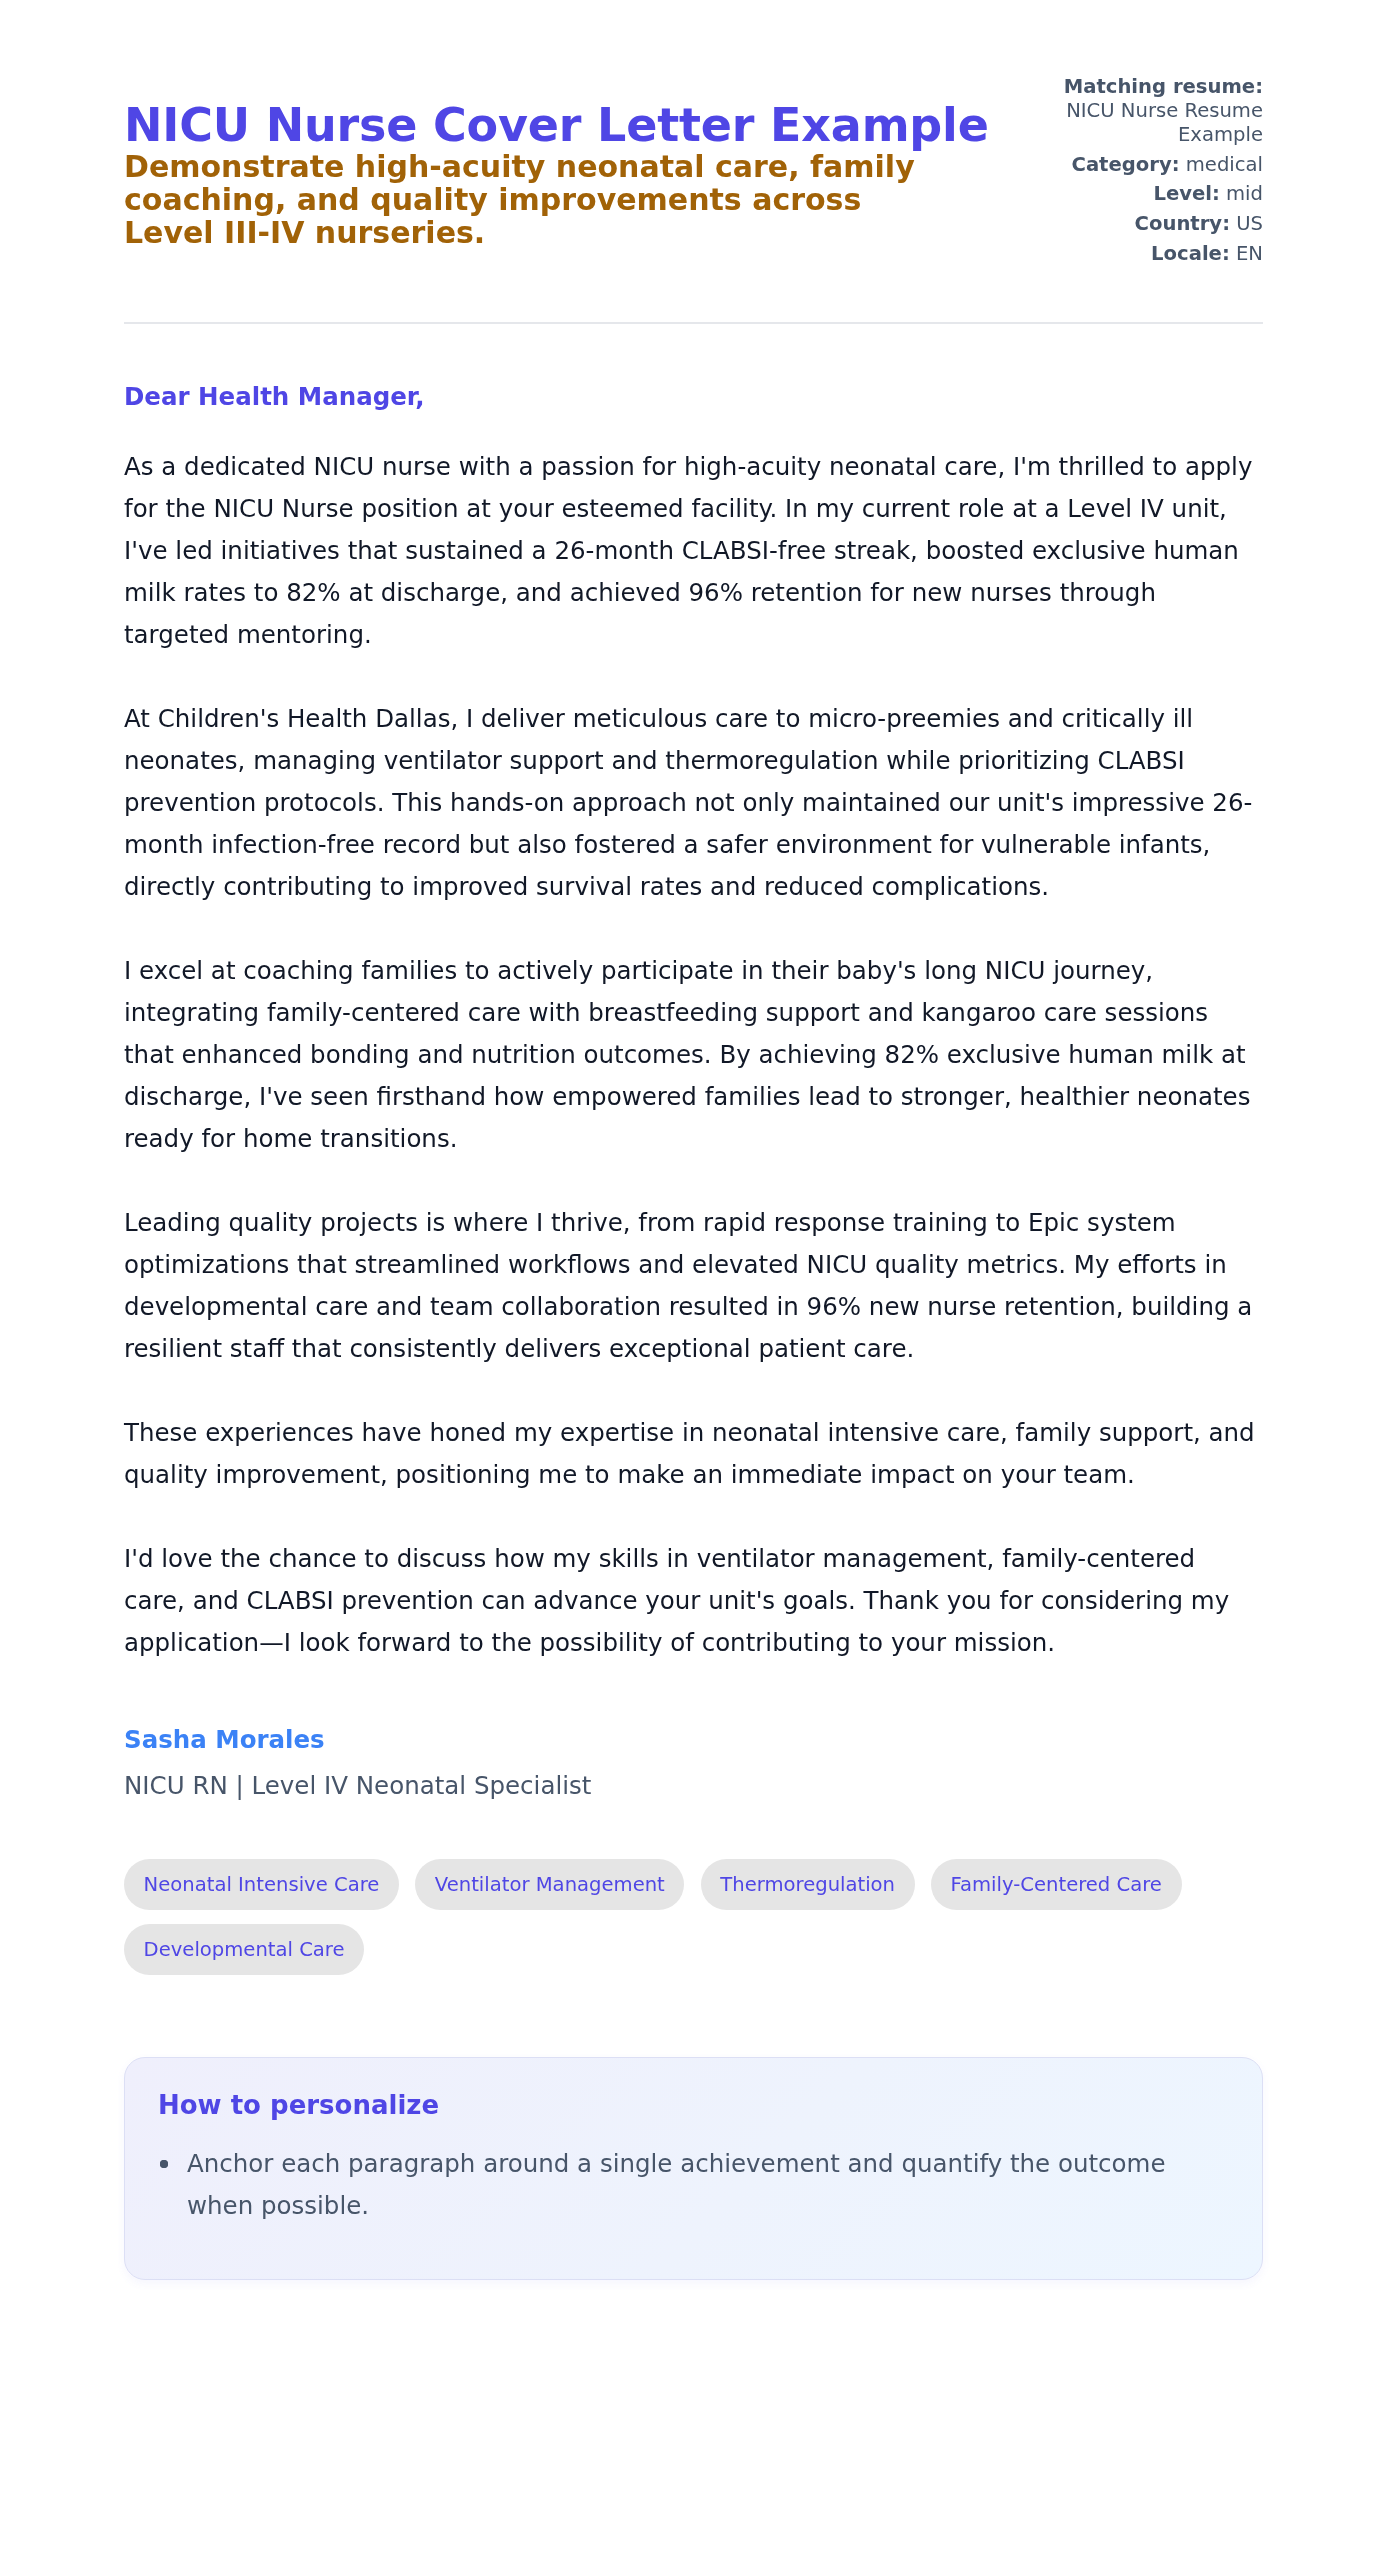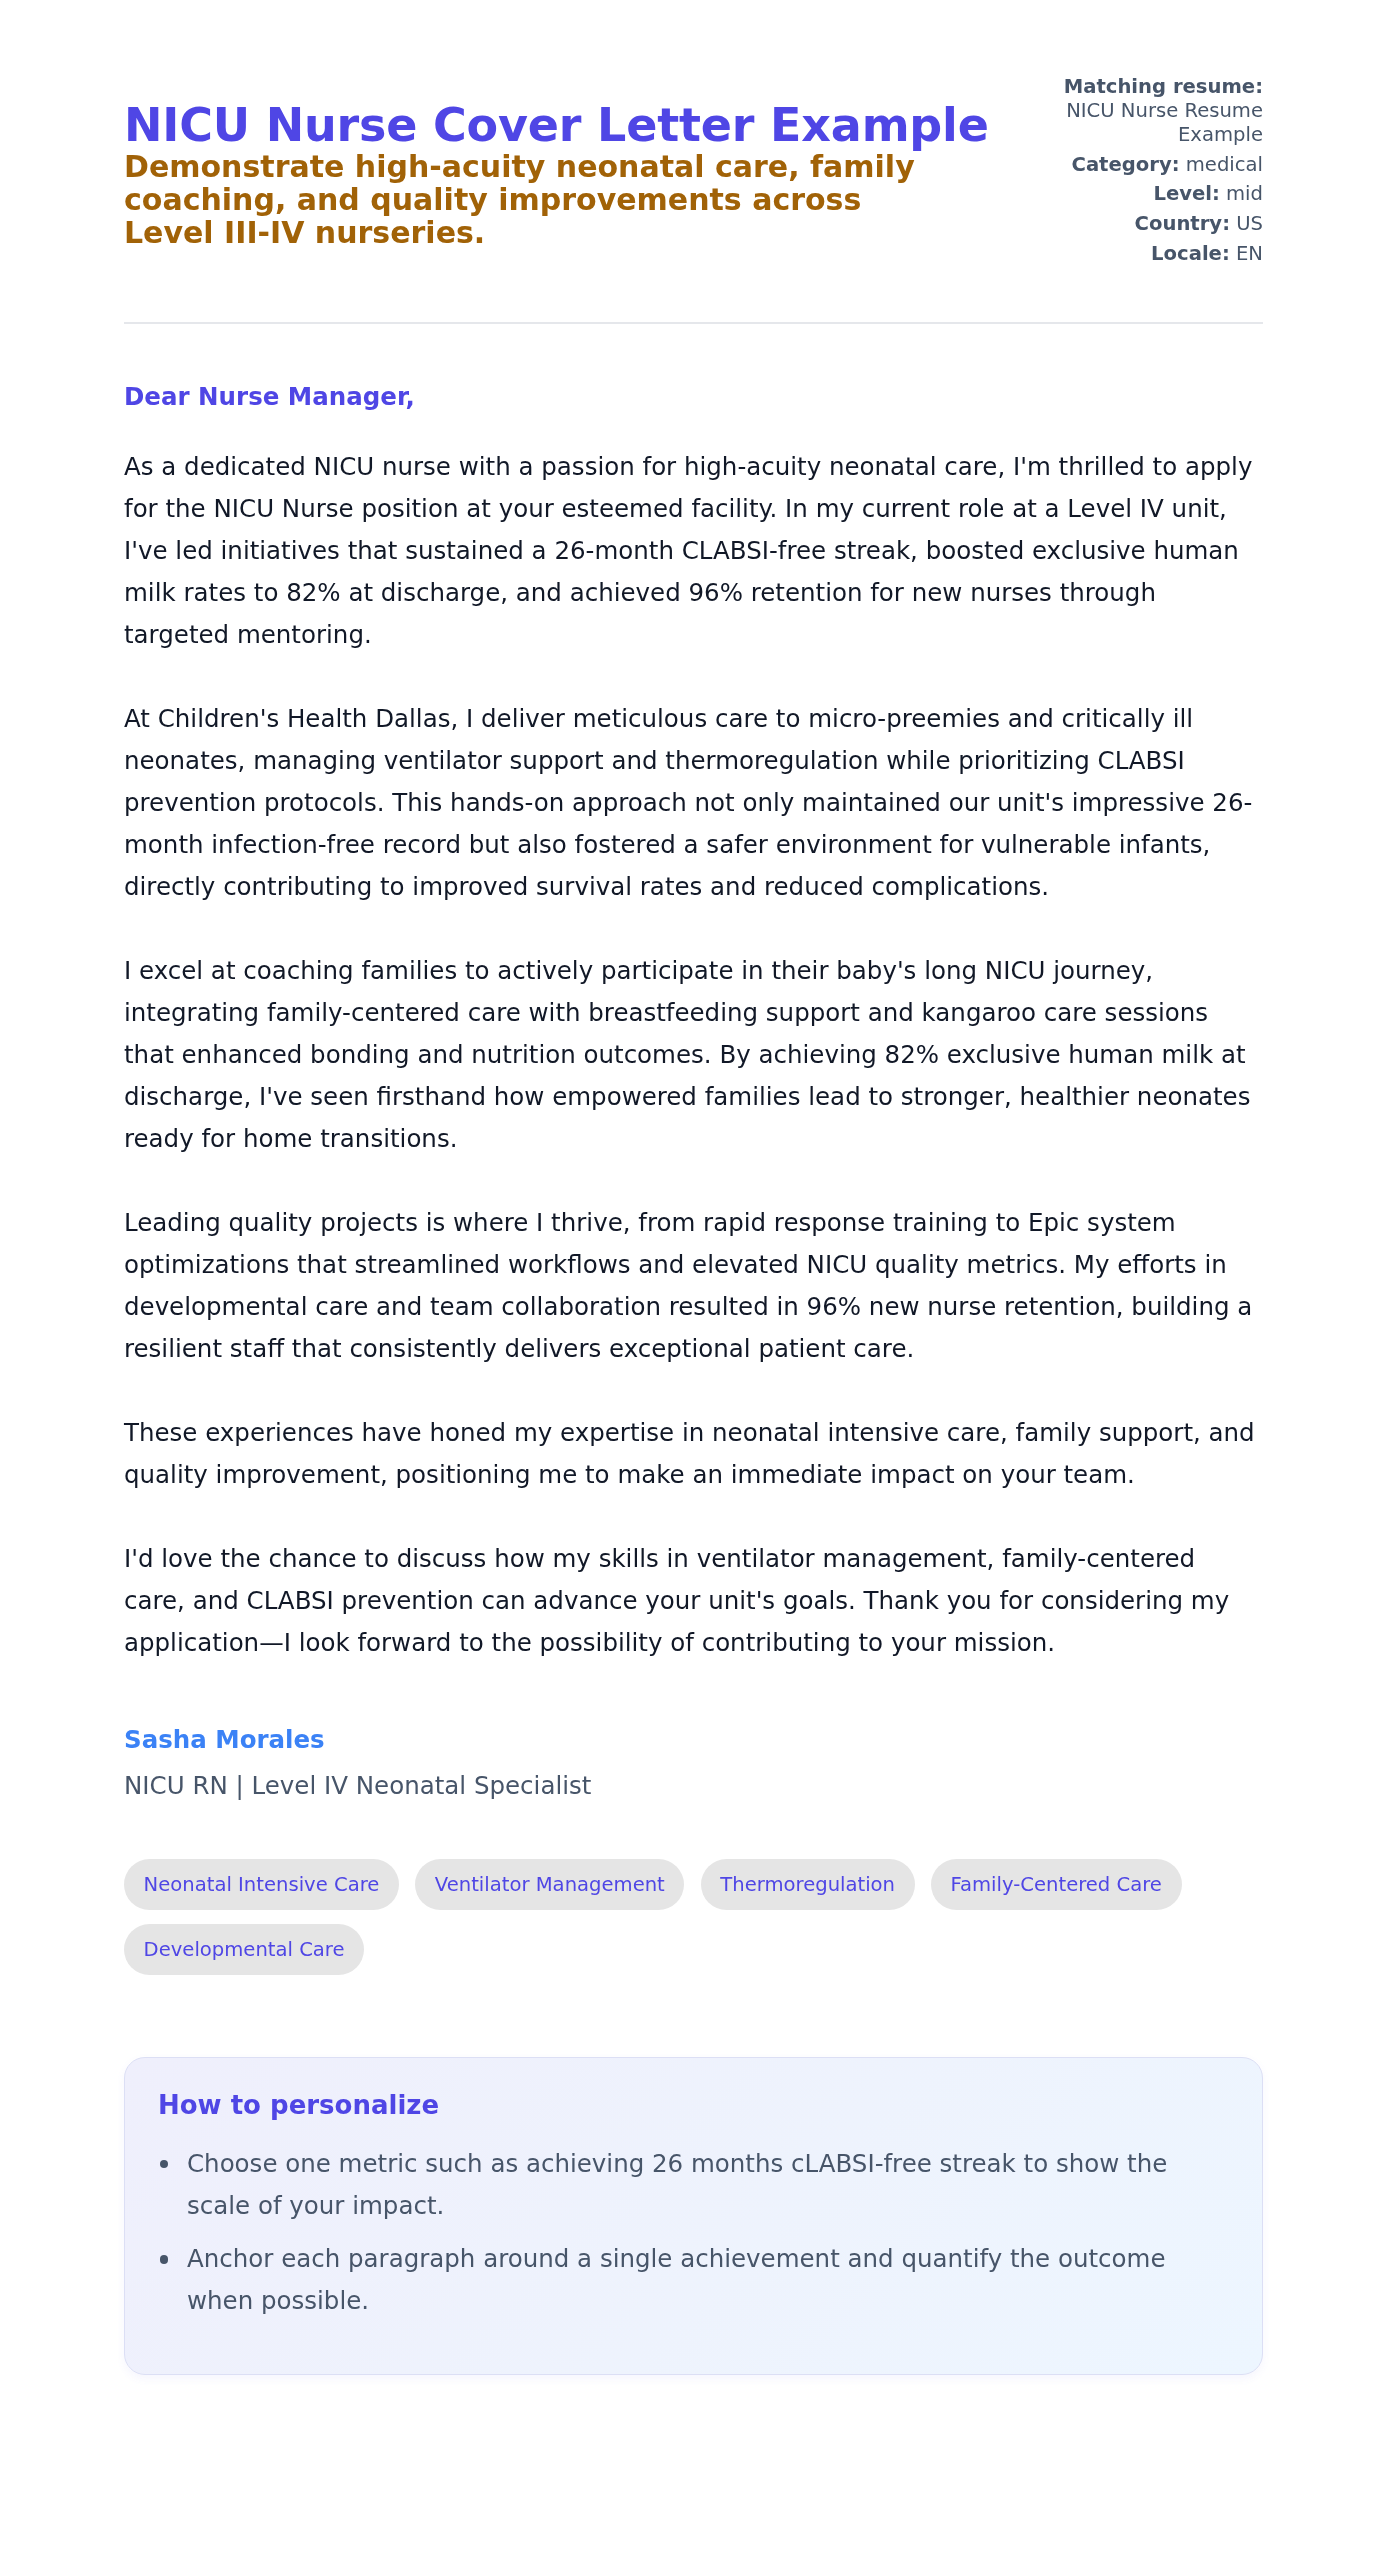--- a/index.html
+++ b/index.html
@@ -170,21 +170,21 @@
       <div class="row">
         <span class="label">Locale:</span>
         <span>EN</span>
       </div>
     </div>
   </header>
 
   <div class="divider"></div>
 
   <section>
-    <p class="greeting">Dear Nurse Manager,</p>
+    <p class="greeting">Dear Health Manager,</p>
     <div class="paragraphs">
       <p class="para">As a dedicated NICU nurse with a passion for high-acuity neonatal care, I'm thrilled to apply for the NICU Nurse position at your esteemed facility. In my current role at a Level IV unit, I've led initiatives that sustained a 26-month CLABSI-free streak, boosted exclusive human milk rates to 82% at discharge, and achieved 96% retention for new nurses through targeted mentoring.</p>
       <p class="para">At Children's Health Dallas, I deliver meticulous care to micro-preemies and critically ill neonates, managing ventilator support and thermoregulation while prioritizing CLABSI prevention protocols. This hands-on approach not only maintained our unit's impressive 26-month infection-free record but also fostered a safer environment for vulnerable infants, directly contributing to improved survival rates and reduced complications.</p>
       <p class="para">I excel at coaching families to actively participate in their baby's long NICU journey, integrating family-centered care with breastfeeding support and kangaroo care sessions that enhanced bonding and nutrition outcomes. By achieving 82% exclusive human milk at discharge, I've seen firsthand how empowered families lead to stronger, healthier neonates ready for home transitions.</p>
       <p class="para">Leading quality projects is where I thrive, from rapid response training to Epic system optimizations that streamlined workflows and elevated NICU quality metrics. My efforts in developmental care and team collaboration resulted in 96% new nurse retention, building a resilient staff that consistently delivers exceptional patient care.</p>
       <p class="para">These experiences have honed my expertise in neonatal intensive care, family support, and quality improvement, positioning me to make an immediate impact on your team.</p>
       <p class="para">I'd love the chance to discuss how my skills in ventilator management, family-centered care, and CLABSI prevention can advance your unit's goals. Thank you for considering my application—I look forward to the possibility of contributing to your mission.</p>
     </div>
     <div class="signature">
       <div class="sig-name">Sasha Morales</div>
@@ -198,21 +198,20 @@
     <span class="tag">Thermoregulation</span>
     <span class="tag">Family-Centered Care</span>
     <span class="tag">Developmental Care</span>
   </div>
 
   <aside class="tips">
     <h3 class="tips-title">How to personalize</h3>
     <ul class="tips-list">
       <li class="tips-item">
         <span class="bullet"></span>
-        <span>Choose one metric such as achieving 26 months cLABSI-free streak to show the scale of your impact.</span>
       </li>
       <li class="tips-item">
         <span class="bullet"></span>
         <span>Anchor each paragraph around a single achievement and quantify the outcome when possible.</span>
       </li>
     </ul>
   </aside>
 
 </div>
 

